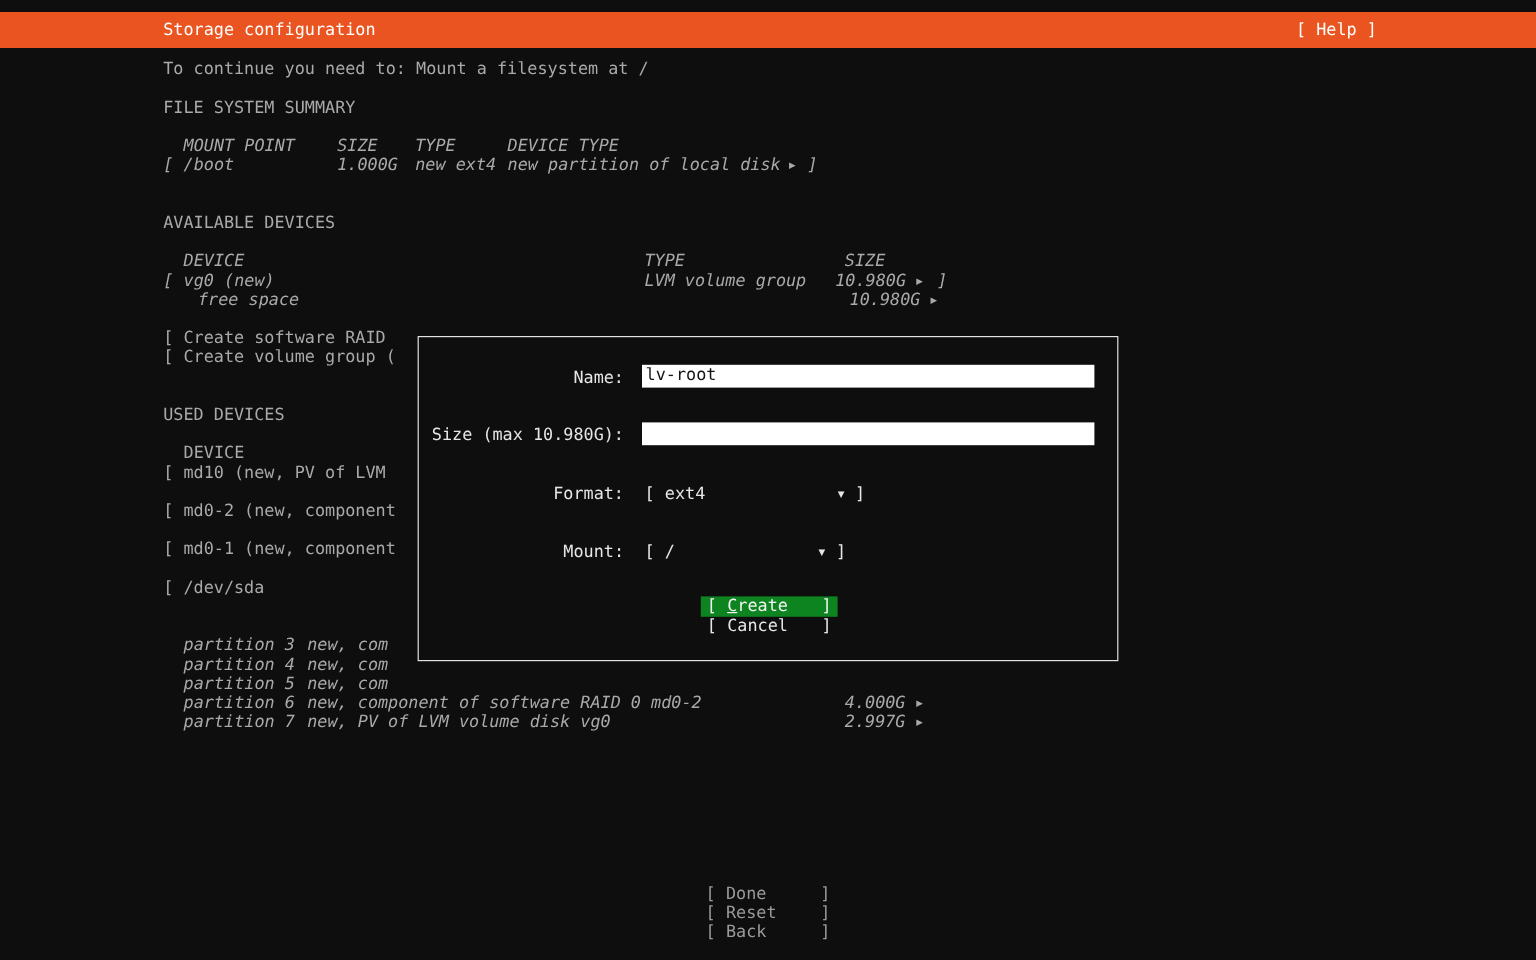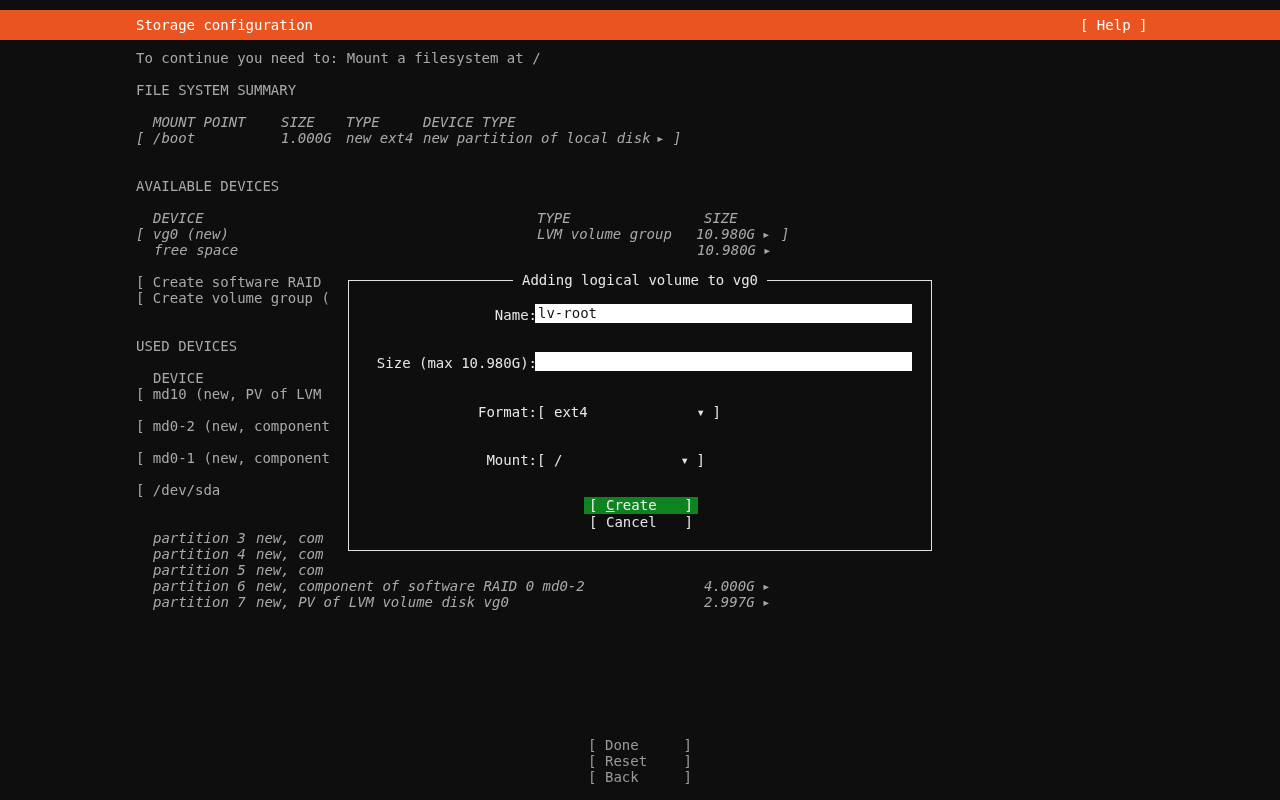--- a/index.html
+++ b/index.html
@@ -6,21 +6,21 @@
   .screen{position:relative;width:1280px;height:800px;background:#0e0e0e;overflow:hidden;
           font-family:"DejaVu Sans Mono",monospace;font-size:14px;color:#a9a9a9;}
   .ln{position:absolute;height:16px;line-height:16px;white-space:pre;}
   .at{position:absolute;top:0;white-space:pre;font-style:italic;}
   .topbar{position:absolute;left:0;top:10px;width:1280px;height:30px;background:#e95420;color:#ffffff;}
   .topbar .t{position:absolute;top:0;height:30px;line-height:30px;white-space:pre;}
   .dialog{position:absolute;left:348px;top:280px;width:584px;height:271px;background:#0e0e0e;
           border:1px solid #e2e2e2;color:#e6e6e6;box-sizing:border-box;}
   .dlg-title{position:absolute;top:-9px;left:50%;transform:translateX(-50%);background:#0e0e0e;
              padding:0 9px;height:17px;line-height:17px;white-space:pre;}
-  .dlg-label{position:absolute;right:394px;height:16px;line-height:16px;white-space:pre;}
+  .dlg-label{position:absolute;right:411px;height:16px;line-height:16px;white-space:pre;}
   .tinput{position:absolute;left:186px;width:377px;height:19px;background:#ffffff;color:#141414;
           line-height:19px;padding-left:3px;box-sizing:border-box;white-space:pre;overflow:hidden;}
   .dropdown{position:absolute;left:188px;height:16px;line-height:16px;}
   .dropdown .lb{position:absolute;left:0;}
   .dropdown .val{position:absolute;left:17px;white-space:pre;}
   .dropdown .da{position:absolute;right:16px;top:0;}
   .dropdown .rb{position:absolute;right:0;}
   .btn{position:absolute;left:235px;width:114px;height:17px;line-height:17px;}
   .btn .lb{position:absolute;left:5px;}
   .btn .lbl{position:absolute;left:22px;white-space:pre;}
@@ -69,21 +69,21 @@
     <span class="at" style="left:704px">SIZE</span>
   </div>
   <div class="ln" style="left:0;top:226px;width:1280px">
     <span class="at" style="left:136px">[</span>
     <span class="at" style="left:153px">vg0 (new)</span>
     <span class="at" style="left:537px">LVM volume group</span>
     <span class="at" style="left:696px">10.980G</span>
     <span class="at arrow" style="left:762px">▸</span>
     <span class="at" style="left:781px">]</span>
   </div>
-  <div class="ln" style="left:1px;top:242px;width:1036px">
+  <div class="ln" style="left:12px;top:242px;width:1036px">
     <span class="at" style="left:153px">free space</span>
     <span class="at" style="left:696px">10.980G</span>
     <span class="at arrow" style="left:762px">▸</span>
   </div>
   <div class="ln" style="left:136px;top:274px">[ Create software RAID</div>
   <div class="ln" style="left:136px;top:290px">[ Create volume group (</div>
 
   <div class="ln" style="left:136px;top:338px">USED DEVICES</div>
   <div class="ln" style="left:153px;top:370px">DEVICE</div>
   <div class="ln" style="left:136px;top:386px">[ md10 (new, PV of LVM</div>
@@ -126,21 +126,20 @@
     <span class="lbl">Reset</span>
     <span class="rb">]</span>
   </div>
   <div class="footer-btn" style="top:769px">
     <span class="lb">[</span>
     <span class="lbl">Back</span>
     <span class="rb">]</span>
   </div>
 
   <div class="dialog">
-    <div class="dlg-title">Adding logical volume to vg0</div>
 
     <div class="dlg-label" style="top:26px">Name:</div>
     <div class="tinput" style="top:23px">lv-root</div>
 
     <div class="dlg-label" style="top:74px">Size (max 10.980G):</div>
     <div class="tinput" style="top:71px"></div>
 
     <div class="dlg-label" style="top:123px">Format:</div>
     <div class="dropdown" style="top:123px;width:184px">
       <span class="lb">[</span>

